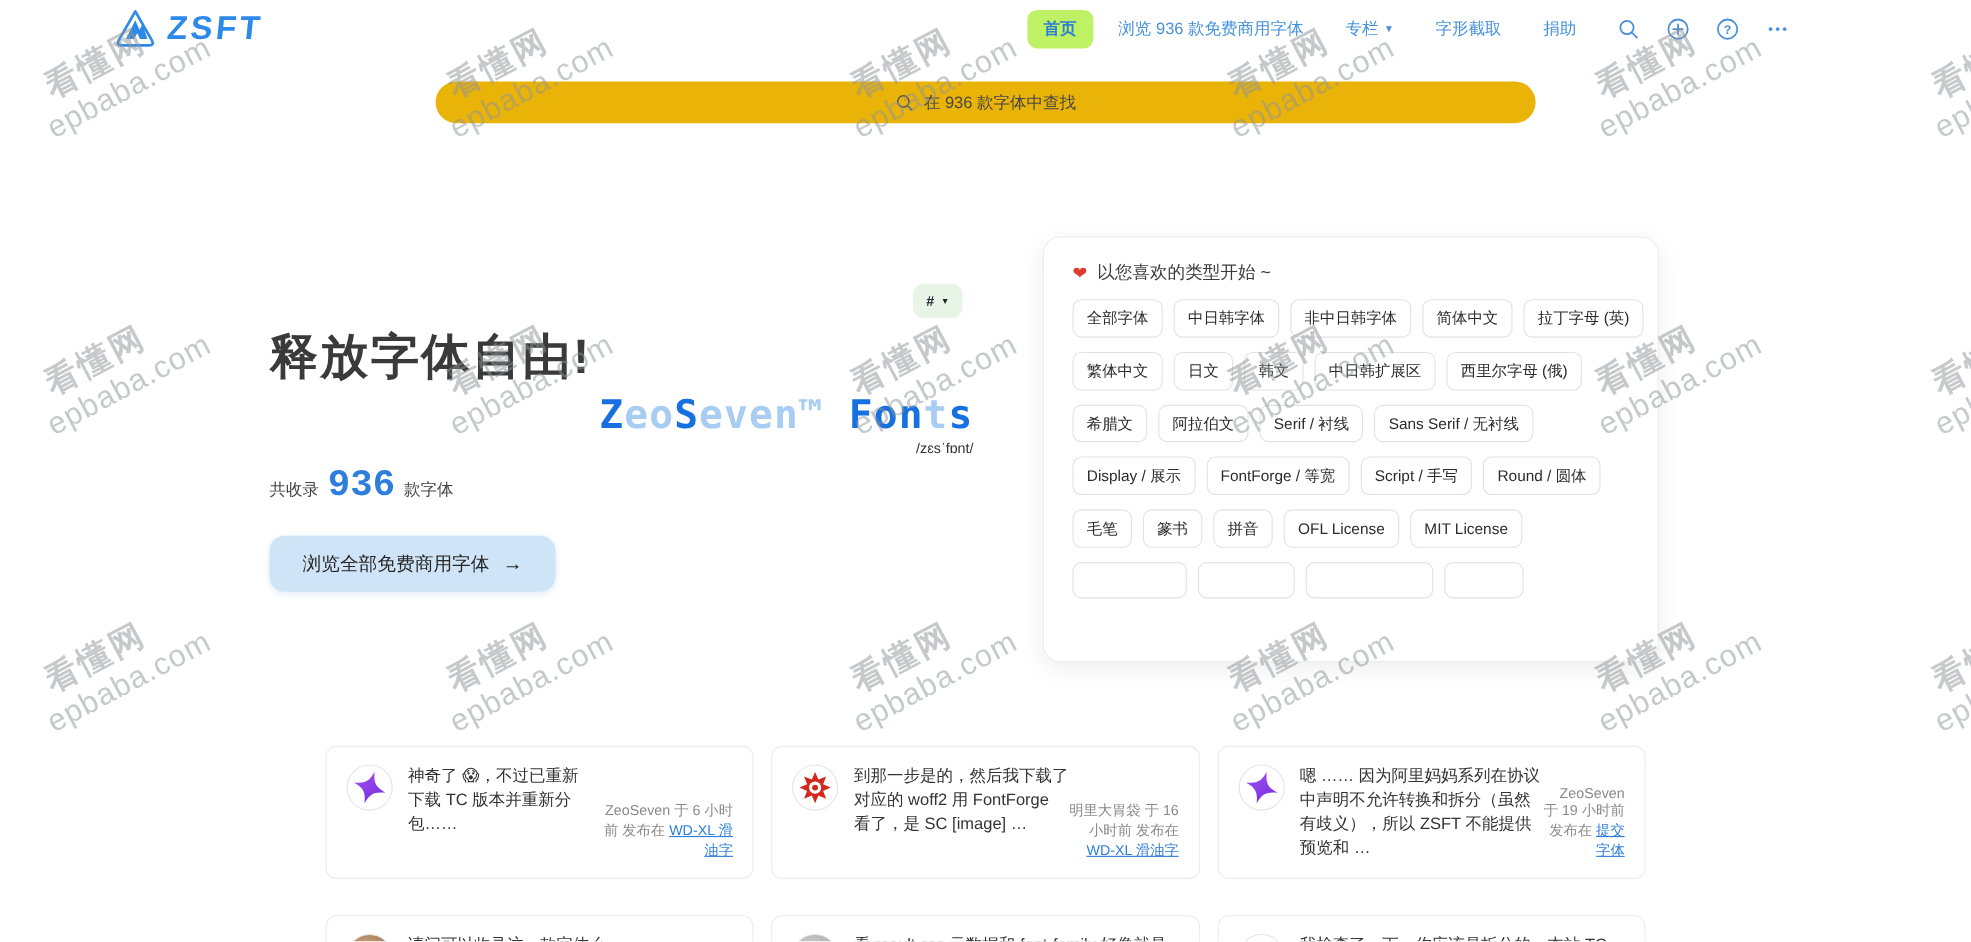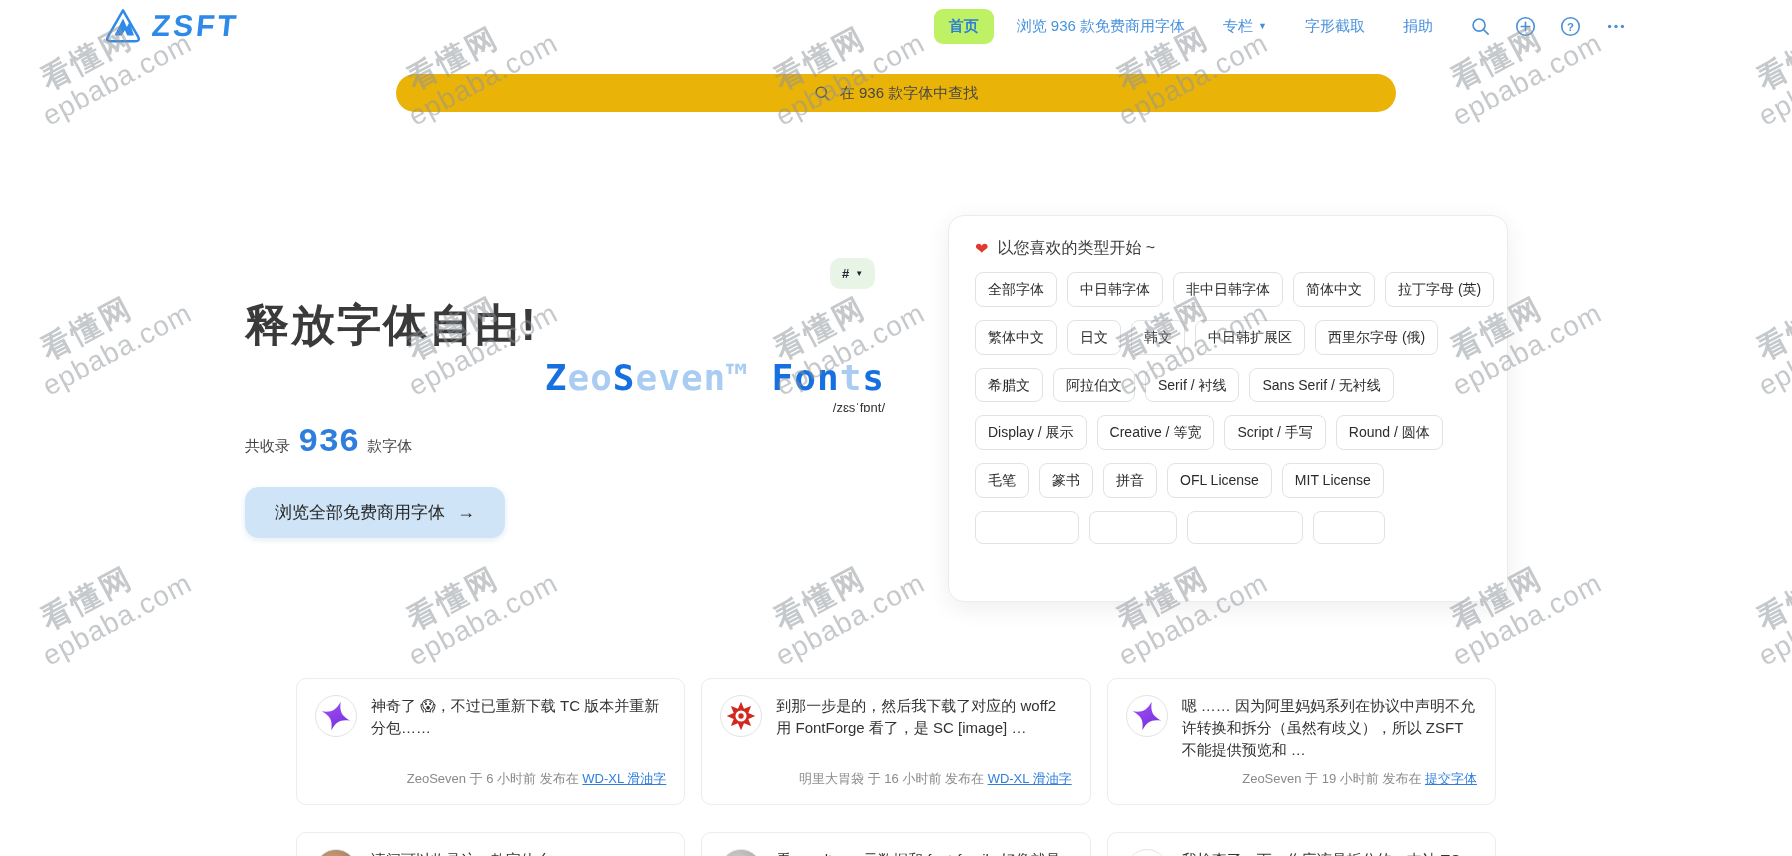--- a/index.html
+++ b/index.html
@@ -54,21 +54,21 @@
   
   .comments{position:absolute;left:296px;width:1200px;display:grid;grid-template-columns:1fr 1fr 1fr;gap:16px;z-index:4;}
   .comments.r1{top:678px;}
   .comments.r2{top:832px;}
   .card{background:#fff;border:1px solid #ececec;border-radius:10px;padding:16px 18px;display:flex;gap:14px;
         box-sizing:border-box;min-height:110px;}
   .avatar{width:40px;height:40px;border-radius:50%;flex:0 0 40px;overflow:hidden;border:1px solid #e4e4e4;
           display:flex;align-items:center;justify-content:center;background:#fff;}
   .avatar.tan{background:radial-gradient(circle at 40% 35%,#cfa87f,#8a6647);}
   .avatar.gray{background:radial-gradient(circle at 40% 35%,#d4d4d4,#969696);}
-  .card-body{flex:1;display:flex;flex-direction:column;}
+  .card-body{flex:1;display:flex;flex-direction:row;}
   .card-text{font-size:15px;color:#333;line-height:1.45;}
   .card-meta{margin-top:auto;padding-top:10px;text-align:right;font-size:13px;color:#8a8a8a;}
   .card-meta a{color:#2e7edd;text-decoration:underline;cursor:pointer;}
 
   
   .wm{position:absolute;transform:rotate(-28deg);display:flex;flex-direction:column;z-index:60;pointer-events:none;
       color:#8f9499;opacity:.5;line-height:1.12;}
   .wm-cn{font-size:30px;font-weight:700;letter-spacing:3px;}
   .wm-en{font-size:28px;letter-spacing:1px;margin-left:-16px;}
 </style>
@@ -184,21 +184,21 @@
           <button class="tag">西里尔字母 (俄)</button>
         </div>
         <div class="tag-row">
           <button class="tag">希腊文</button>
           <button class="tag">阿拉伯文</button>
           <button class="tag">Serif / 衬线</button>
           <button class="tag">Sans Serif / 无衬线</button>
         </div>
         <div class="tag-row">
           <button class="tag">Display / 展示</button>
-          <button class="tag">Creative / 等宽</button>
+          <button class="tag">FontForge / 等宽</button>
           <button class="tag">Script / 手写</button>
           <button class="tag">Round / 圆体</button>
         </div>
         <div class="tag-row">
           <button class="tag">毛笔</button>
           <button class="tag">篆书</button>
           <button class="tag">拼音</button>
           <button class="tag">OFL License</button>
           <button class="tag">MIT License</button>
         </div>

